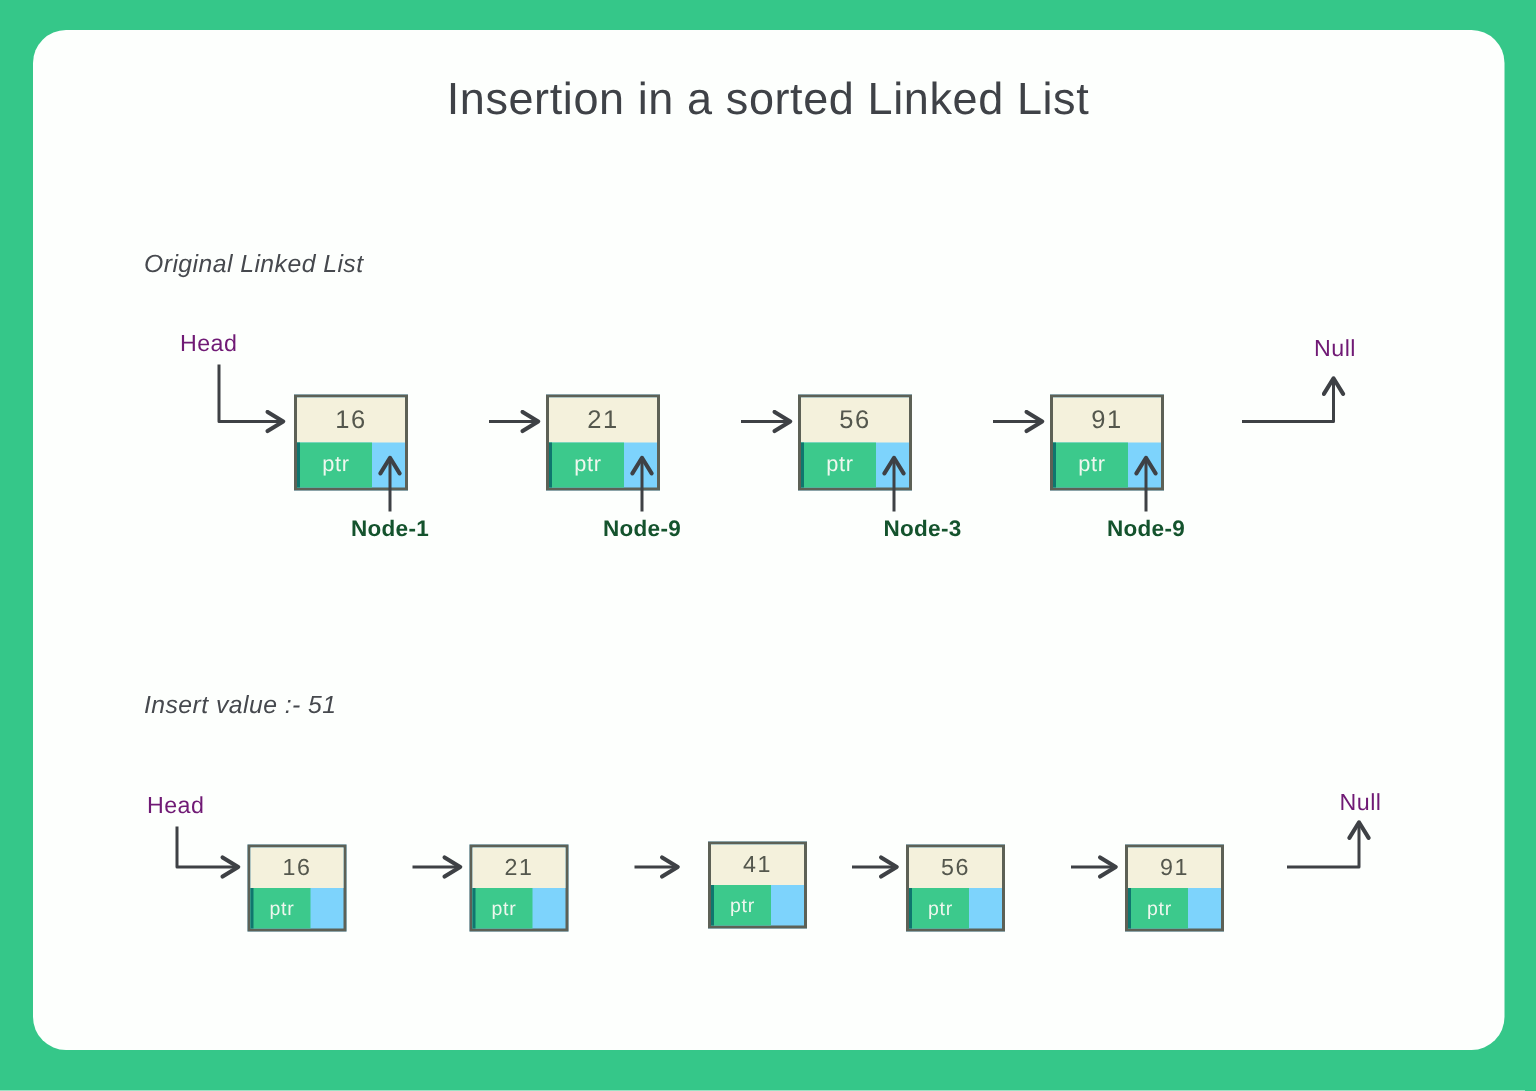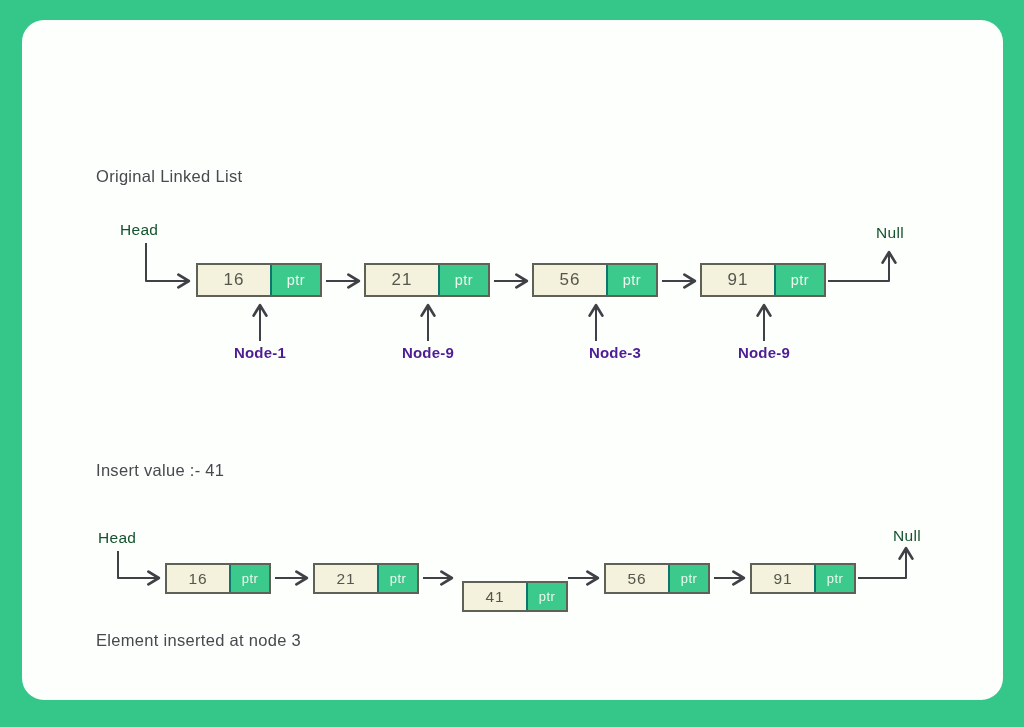--- a/index.html
+++ b/index.html
@@ -26,41 +26,43 @@
     font-weight:500;
     letter-spacing:0.4px;
     color:#3f4247;
   }
 
   .section-label {
     position:absolute;
     font-size:16.5px;
     color:#46494e;
     letter-spacing:0.3px;
+    font-style:italic;
   }
   .sec1 { left:96px; top:167px; }
   .sec2 { left:96px; top:461px; }
   .caption { left:96px; top:631px; }
 
   .endpoint-label {
     position:absolute;
     font-size:15.5px;
-    color:#14532d;
+    color:#701a75;
     letter-spacing:0.3px;
   }
   .head1 { left:120px; top:221px; }
   .null1 { left:866px; top:224px; width:48px; text-align:center; }
   .head2 { left:98px;  top:529px; }
   .null2 { left:884px; top:527px; width:46px; text-align:center; }
 
   .node {
     position:absolute;
     display:flex;
     border:2px solid #5d6156;
     background:#7dd3fc;
+    flex-direction:column;
   }
   .node .val {
     display:flex; align-items:center; justify-content:center;
     background:#f4f1dc;
     color:#54574d;
     letter-spacing:1px;
   }
   .node .ptr {
     display:flex; align-items:center; justify-content:center;
     background:#3cc98c;
@@ -73,51 +75,52 @@
   .r1 .ptr { width:50px; height:30px; font-size:14.5px; }
   .r1p1 { left:196px; top:263px; }
   .r1p2 { left:364px; top:263px; }
   .r1p3 { left:532px; top:263px; }
   .r1p4 { left:700px; top:263px; }
   
   .r2 .val { width:62px; height:27px; font-size:15.5px; }
   .r2 .ptr { width:40px; height:27px; font-size:13px; }
   .r2p1 { left:165px; top:563px; }
   .r2p2 { left:313px; top:563px; }
-  .r2p3 { left:462px; top:561px;margin-top:20px; }
+  .r2p3 { left:472px; top:561px; }
   .r2p4 { left:604px; top:563px; }
   .r2p5 { left:750px; top:563px; }
 
   .node-label {
     position:absolute;
     top:344px;
     width:90px;
     text-align:center;
     font-size:15px;
     font-weight:600;
-    color:#4c1d95;
+    color:#14532d;
     letter-spacing:0.2px;
   }
   .nl1 { left:215px; }
   .nl2 { left:383px; }
   .nl3 { left:551px;text-align:right; }
   .nl4 { left:719px; }
 
   svg.connectors {
     position:absolute; inset:0;
     pointer-events:none;
   }
 </style>
 </head>
 <body>
 
 <div class="card"></div>
 
 <div class="stage">
 
+  <div class="title">Insertion in a sorted Linked List</div>
 
   <div class="section-label sec1">Original Linked List</div>
   <div class="endpoint-label head1">Head</div>
   <div class="endpoint-label null1">Null</div>
 
   <div class="node r1 r1p1">
     <div class="val">16</div>
     <div class="ptr">ptr</div>
   </div>
   <div class="node r1 r1p2">
@@ -131,21 +134,21 @@
   <div class="node r1 r1p4">
     <div class="val">91</div>
     <div class="ptr">ptr</div>
   </div>
 
   <div class="node-label nl1">Node-1</div>
   <div class="node-label nl2">Node-9</div>
   <div class="node-label nl3">Node-3</div>
   <div class="node-label nl4">Node-9</div>
 
-  <div class="section-label sec2">Insert value :- 41</div>
+  <div class="section-label sec2">Insert value :- 51</div>
   <div class="endpoint-label head2">Head</div>
   <div class="endpoint-label null2">Null</div>
 
   <div class="node r2 r2p1">
     <div class="val">16</div>
     <div class="ptr">ptr</div>
   </div>
   <div class="node r2 r2p2">
     <div class="val">21</div>
     <div class="ptr">ptr</div>
@@ -156,21 +159,20 @@
   </div>
   <div class="node r2 r2p4">
     <div class="val">56</div>
     <div class="ptr">ptr</div>
   </div>
   <div class="node r2 r2p5">
     <div class="val">91</div>
     <div class="ptr">ptr</div>
   </div>
 
-  <div class="section-label caption">Element inserted at node 3</div>
 
   <svg class="connectors" width="1024" height="727" viewBox="0 0 1024 727">
     <defs>
       <marker id="arw" viewBox="0 0 10 10" refX="7.5" refY="5" markerWidth="8" markerHeight="8" orient="auto-start-reverse">
         <path d="M1.5,1 L8,5 L1.5,9" fill="none" stroke="#3e4145" stroke-width="1.7" stroke-linecap="round" stroke-linejoin="round"></path>
       </marker>
     </defs>
     <g fill="none" stroke="#3e4145" stroke-width="2" stroke-linejoin="round">
 
       <path d="M146,243 V281 H188" marker-end="url(#arw)"></path>

